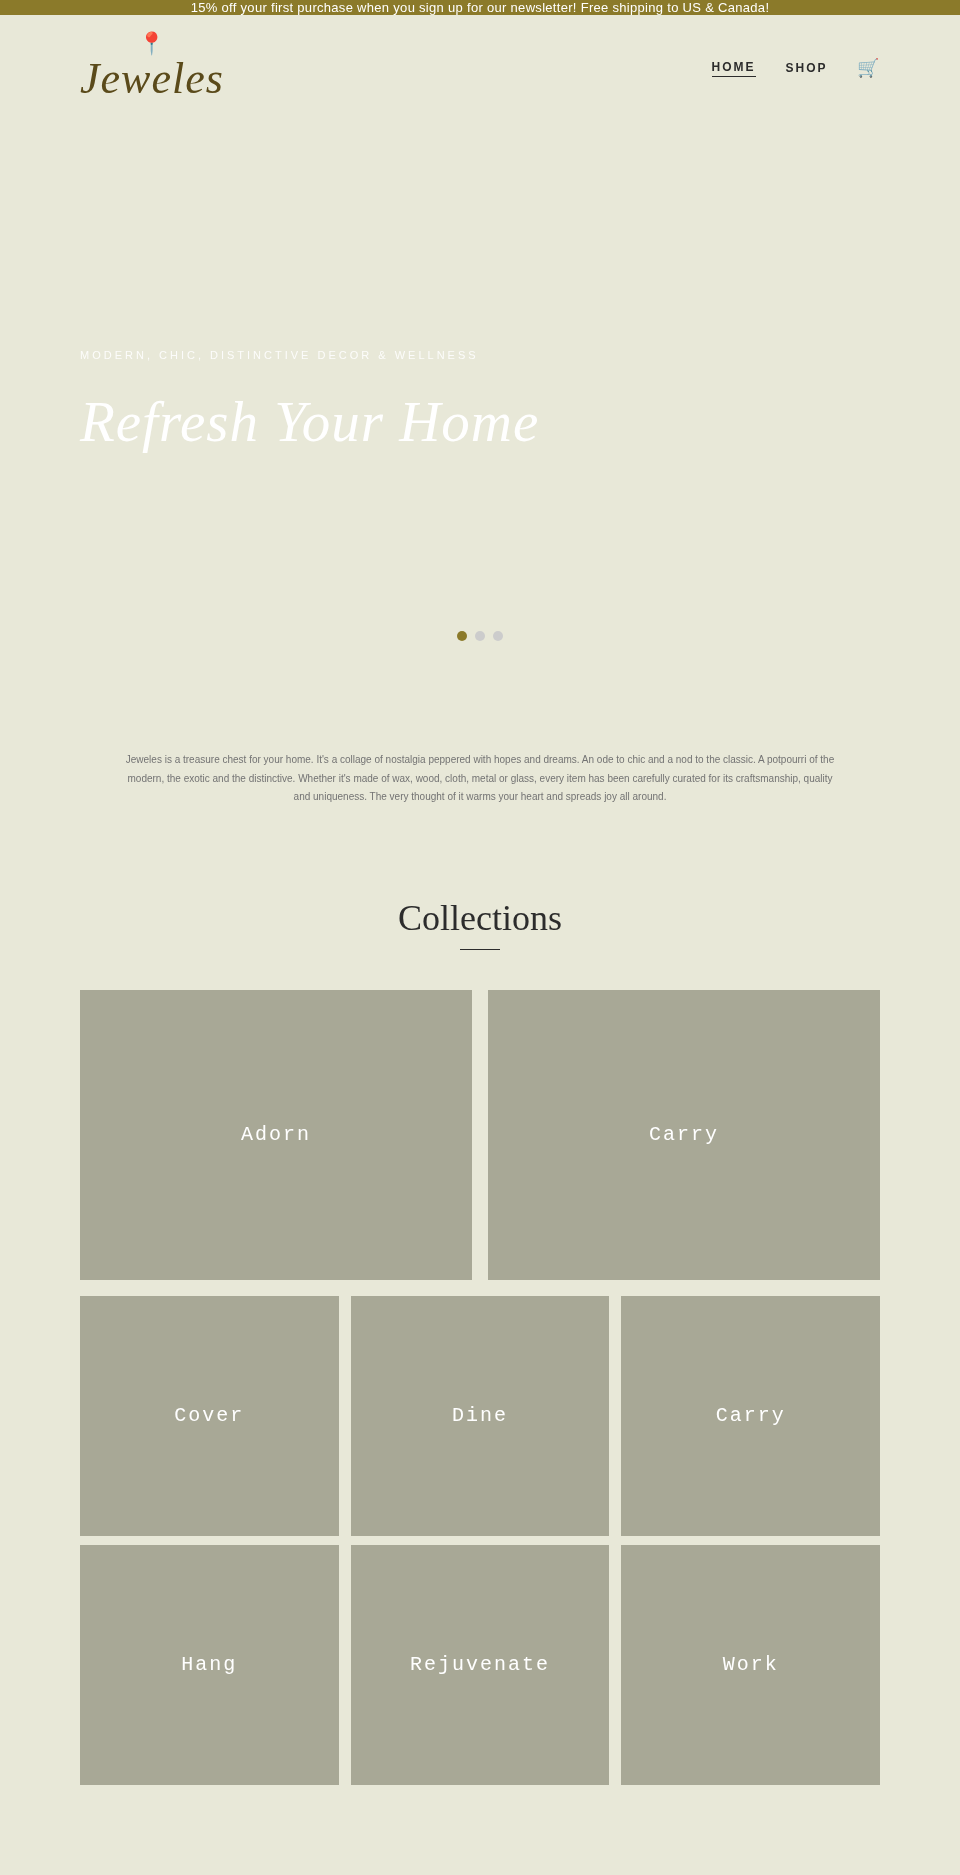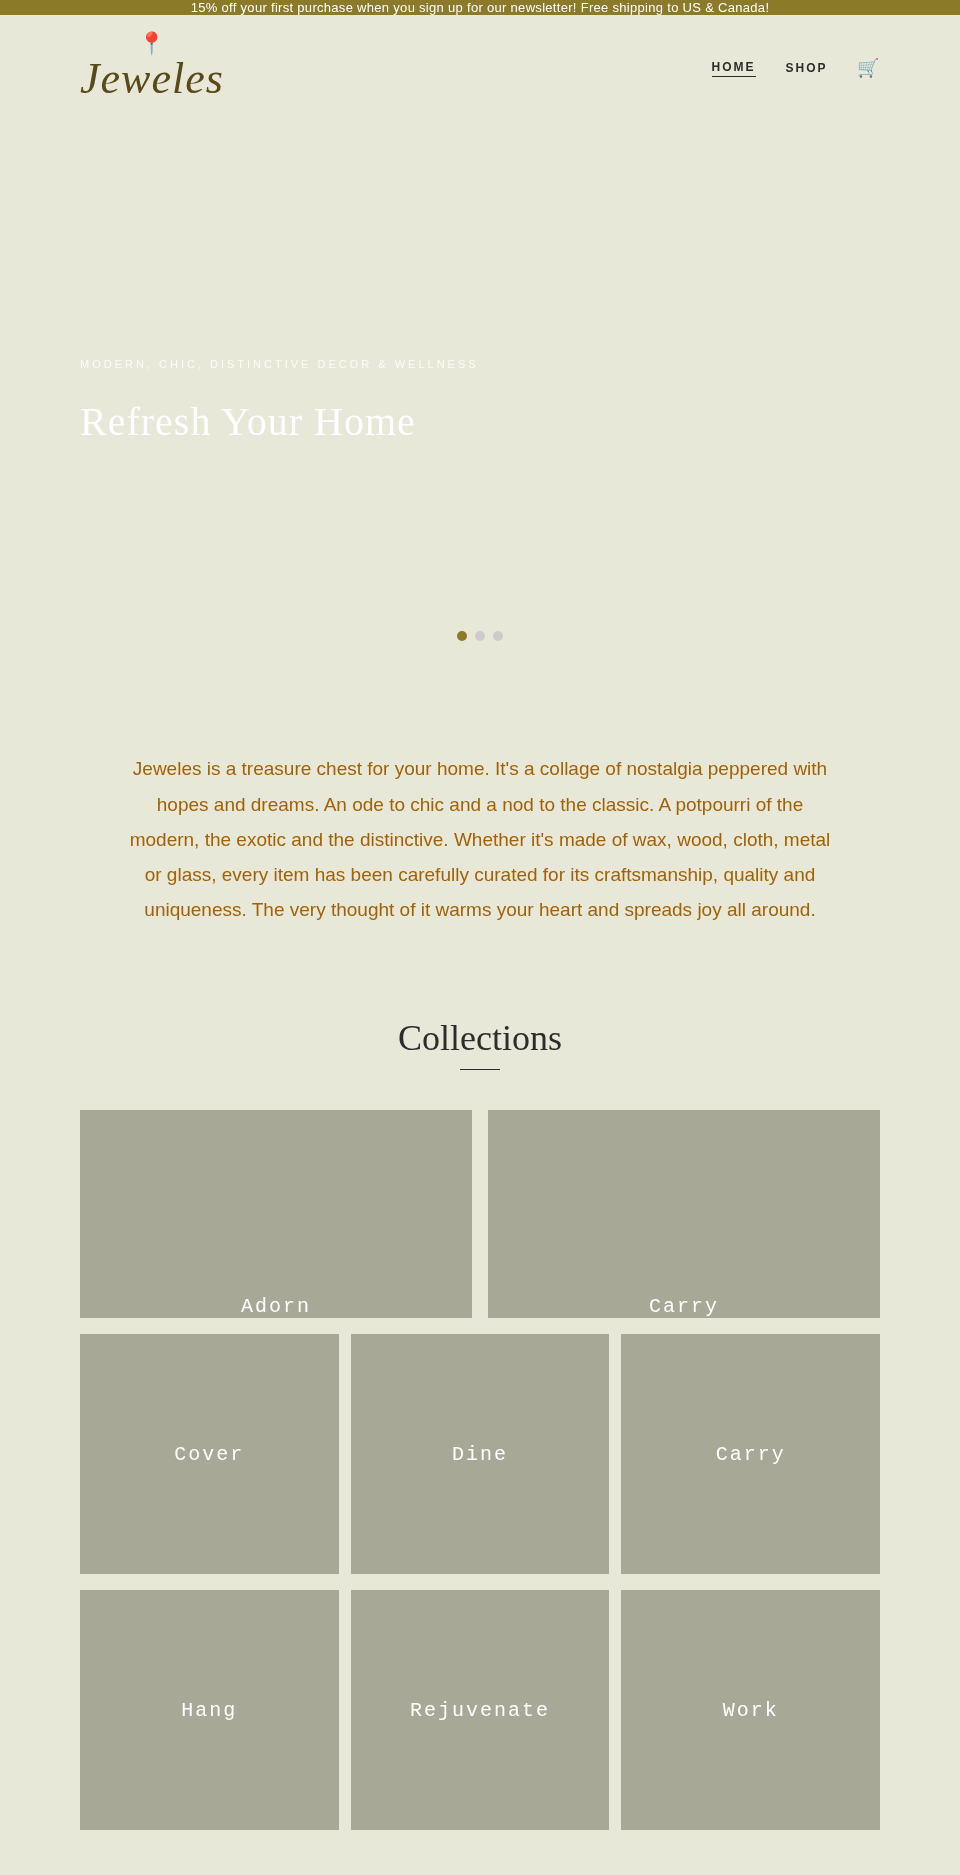--- a/index.html
+++ b/index.html
@@ -97,26 +97,27 @@
       font-family: Arial, sans-serif;
       font-size: 11px;
       letter-spacing: 3px;
       color: #fff;
       text-transform: uppercase;
       margin-bottom: 30px;
       opacity: 0.9;
     }
 
     .hero-title {
-      font-size: 40px;
+      font-size: 57px;
       font-family: Georgia, serif;
       color: #fff;
       font-weight: 300;
       line-height: 1.1;
       letter-spacing: 1px;
+      font-style: italic;
     }
 
     .hero-dots {
       position: absolute;
       bottom: 40px;
       left: 50%;
       transform: translateX(-50%);
       display: flex;
       gap: 8px;
     }
@@ -132,23 +133,23 @@
       background-color: #ccc;
     }
 
     
     .about-section {
       padding: 70px 120px;
       text-align: center;
     }
 
     .about-text {
-      font-size: 19px;
+      font-size: 10px;
       line-height: 1.85;
-      color: #a16207;
+      color: #737373;
       font-family: Arial, sans-serif;
     }
 
     
     .collections-section {
       padding: 20px 80px 60px;
     }
 
     .section-title {
       text-align: center;
@@ -167,42 +168,42 @@
     }
 
     .collections-top-row {
       display: flex;
       gap: 16px;
       margin-bottom: 16px;
     }
 
     .collection-large {
       flex: 1;
-      height: 208px;
+      height: 290px;
       background-color: #a8a896;
       display: flex;
-      align-items: flex-end;
+      align-items: center;
       justify-content: center;
       cursor: pointer;
       position: relative;
     }
 
     .collection-label {
       font-family: 'Courier New', Courier, monospace;
       font-size: 20px;
       color: #fff;
       letter-spacing: 2px;
       font-weight: 300;
     }
 
     .collections-middle-row,
     .collections-bottom-row {
       display: flex;
       gap: 12px;
-      margin-bottom: 16px;
+      margin-bottom: 9px;
     }
 
     .collection-medium {
       flex: 1;
       height: 240px;
       background-color: #a8a896;
       display: flex;
       align-items: center;
       justify-content: center;
       cursor: pointer;

